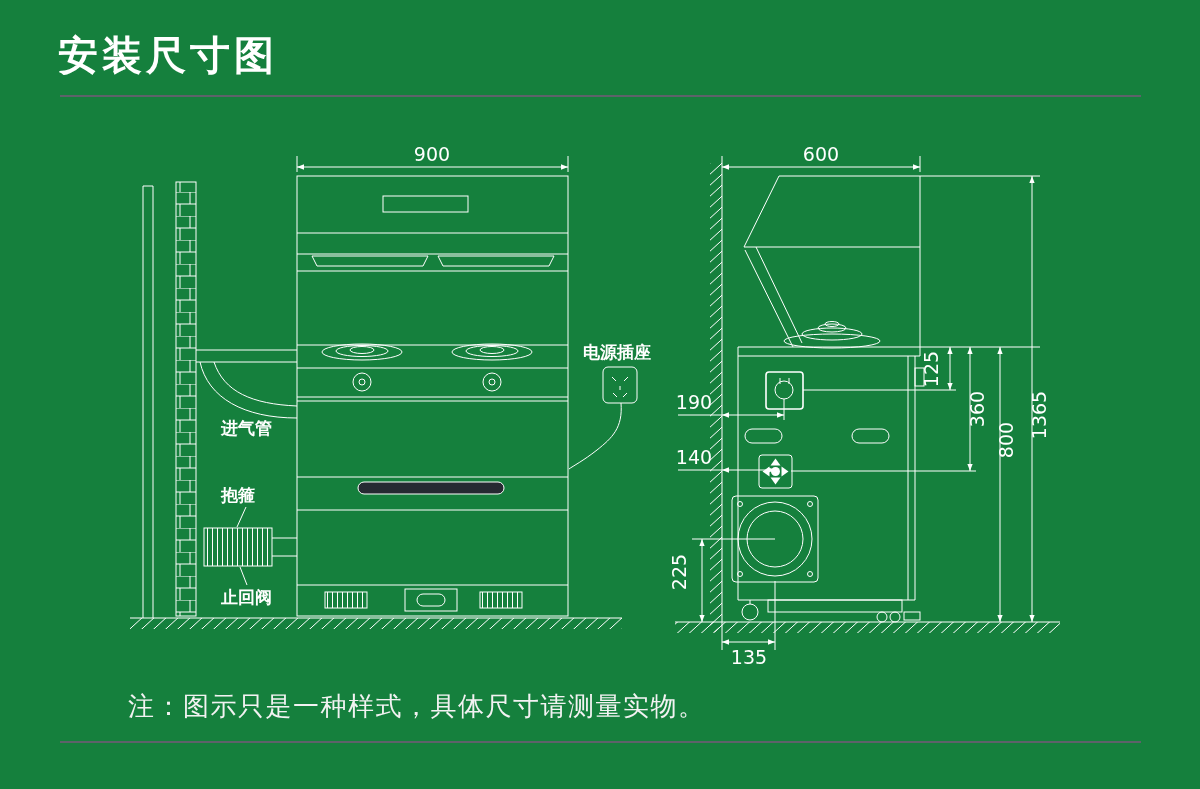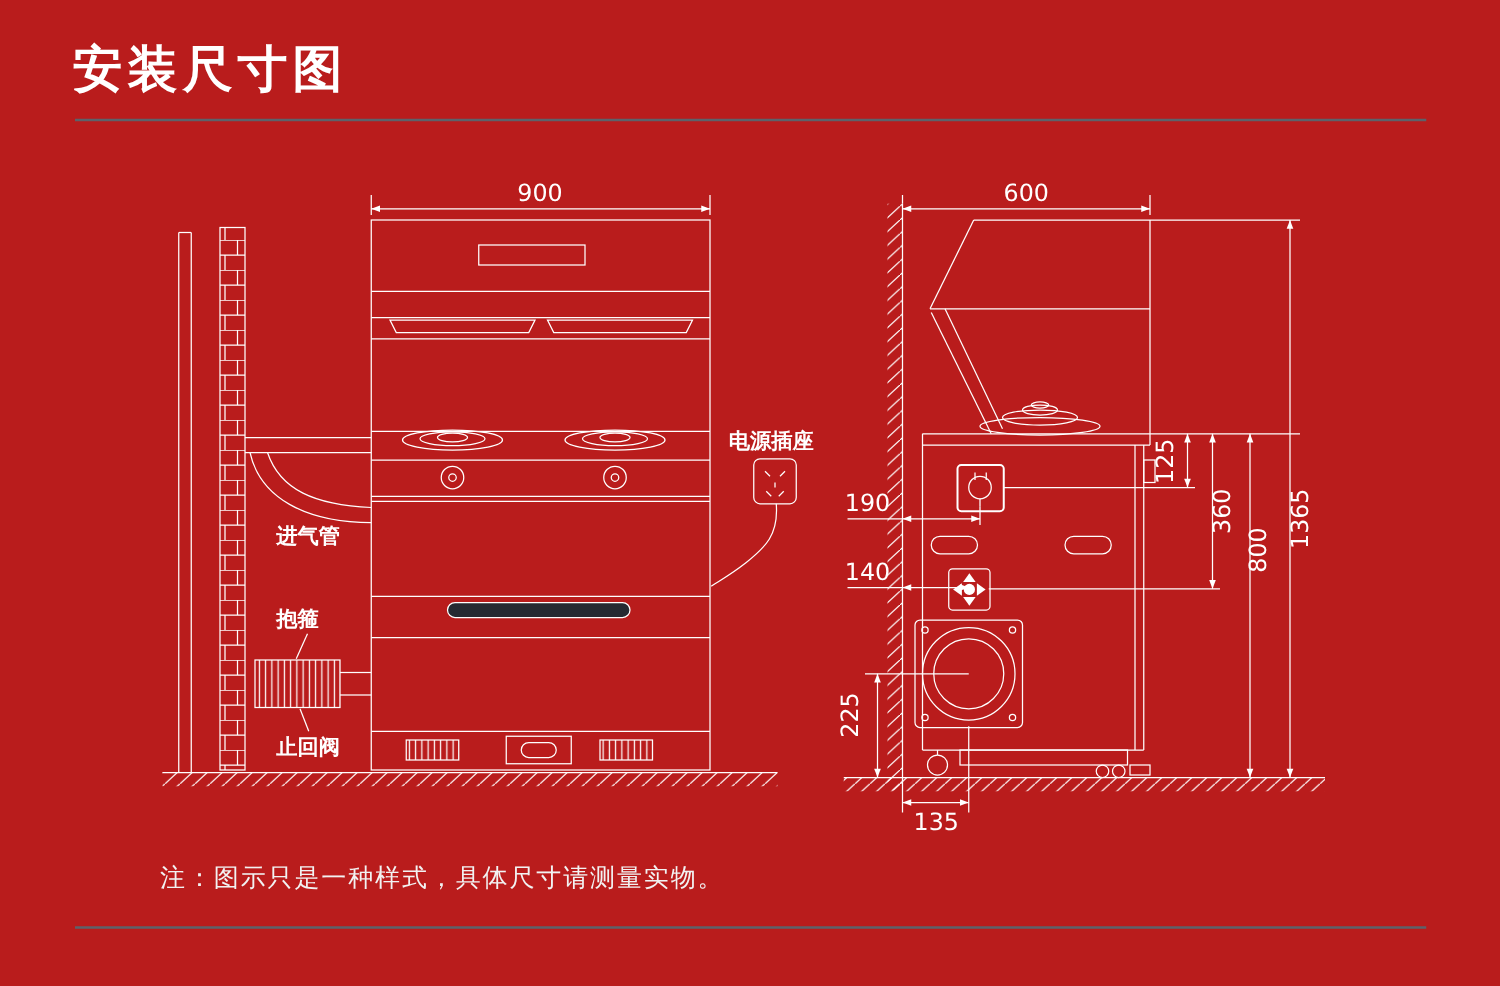--- a/index.html
+++ b/index.html
@@ -1,32 +1,32 @@
 <!DOCTYPE html>
 <html><head>
 <meta charset="utf-8">
 <style>
   html,body { margin:0; padding:0; background:#262A32; }
   .canvas {
     position:relative; width:1200px; height:789px;
-    background:#b91c1c; overflow:hidden;
+    background:#15803d; overflow:hidden;
     font-family:"DejaVu Sans","Liberation Sans",sans-serif;
   }
   .page-title {
     position:absolute; left:58px; top:28px;
     font-size:40px; font-weight:bold; color:#ffffff; letter-spacing:4px;
   }
   .divider {
     position:absolute; left:60px; width:1081px; height:2px; background:#5d626a;
   }
   .divider.top { top:95px; }
   .divider.bottom { top:741px; }
   .note {
     position:absolute; left:128px; top:689px;
-    font-size:20px; color:#f2f2f2; letter-spacing:1.5px;
+    font-size:26px; color:#f2f2f2; letter-spacing:1.5px;
   }
   svg.diagram { position:absolute; left:0; top:0; }
   .ln  { stroke:#ffffff; stroke-width:1; fill:none; }
   .lnb { stroke:#ffffff; stroke-width:1.6; fill:none; }
   .dim { fill:#ffffff; font-size:19px; font-family:"DejaVu Sans","Liberation Sans",sans-serif; }
   .lbl { fill:#ffffff; font-size:17px; font-weight:bold; font-family:"DejaVu Sans","Liberation Sans",sans-serif; }
 </style>
 </head>
 <body>
 

